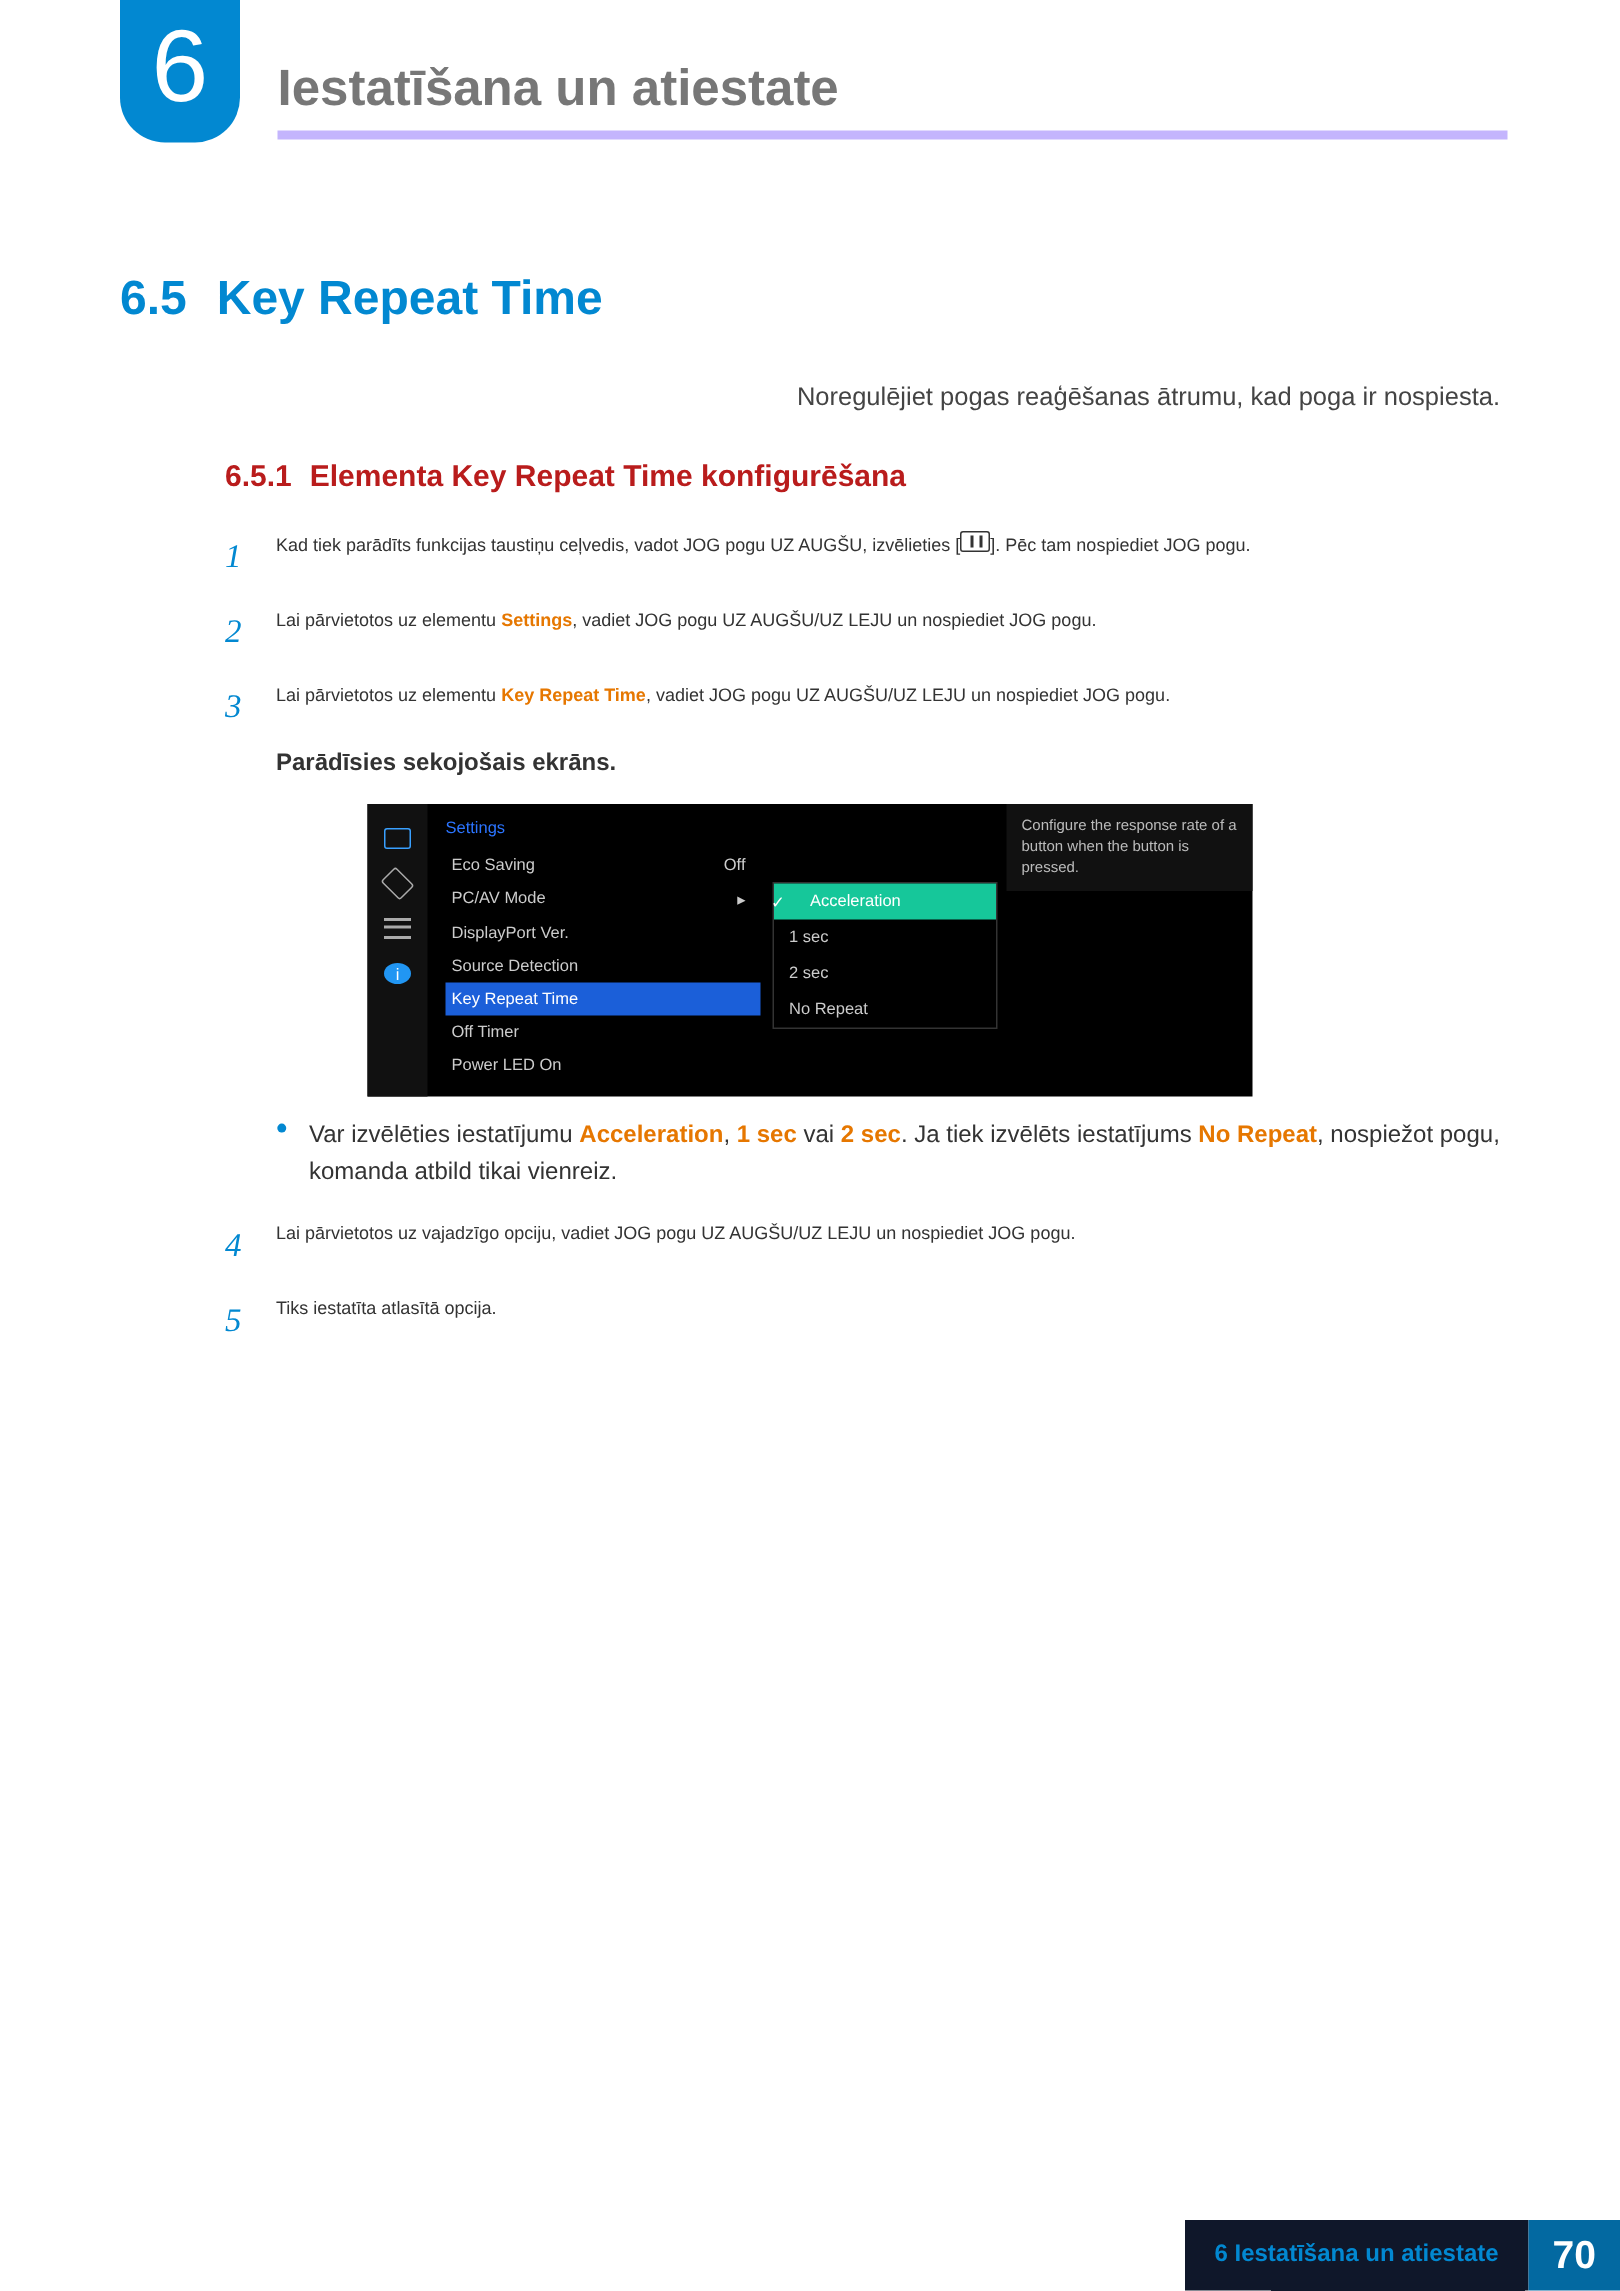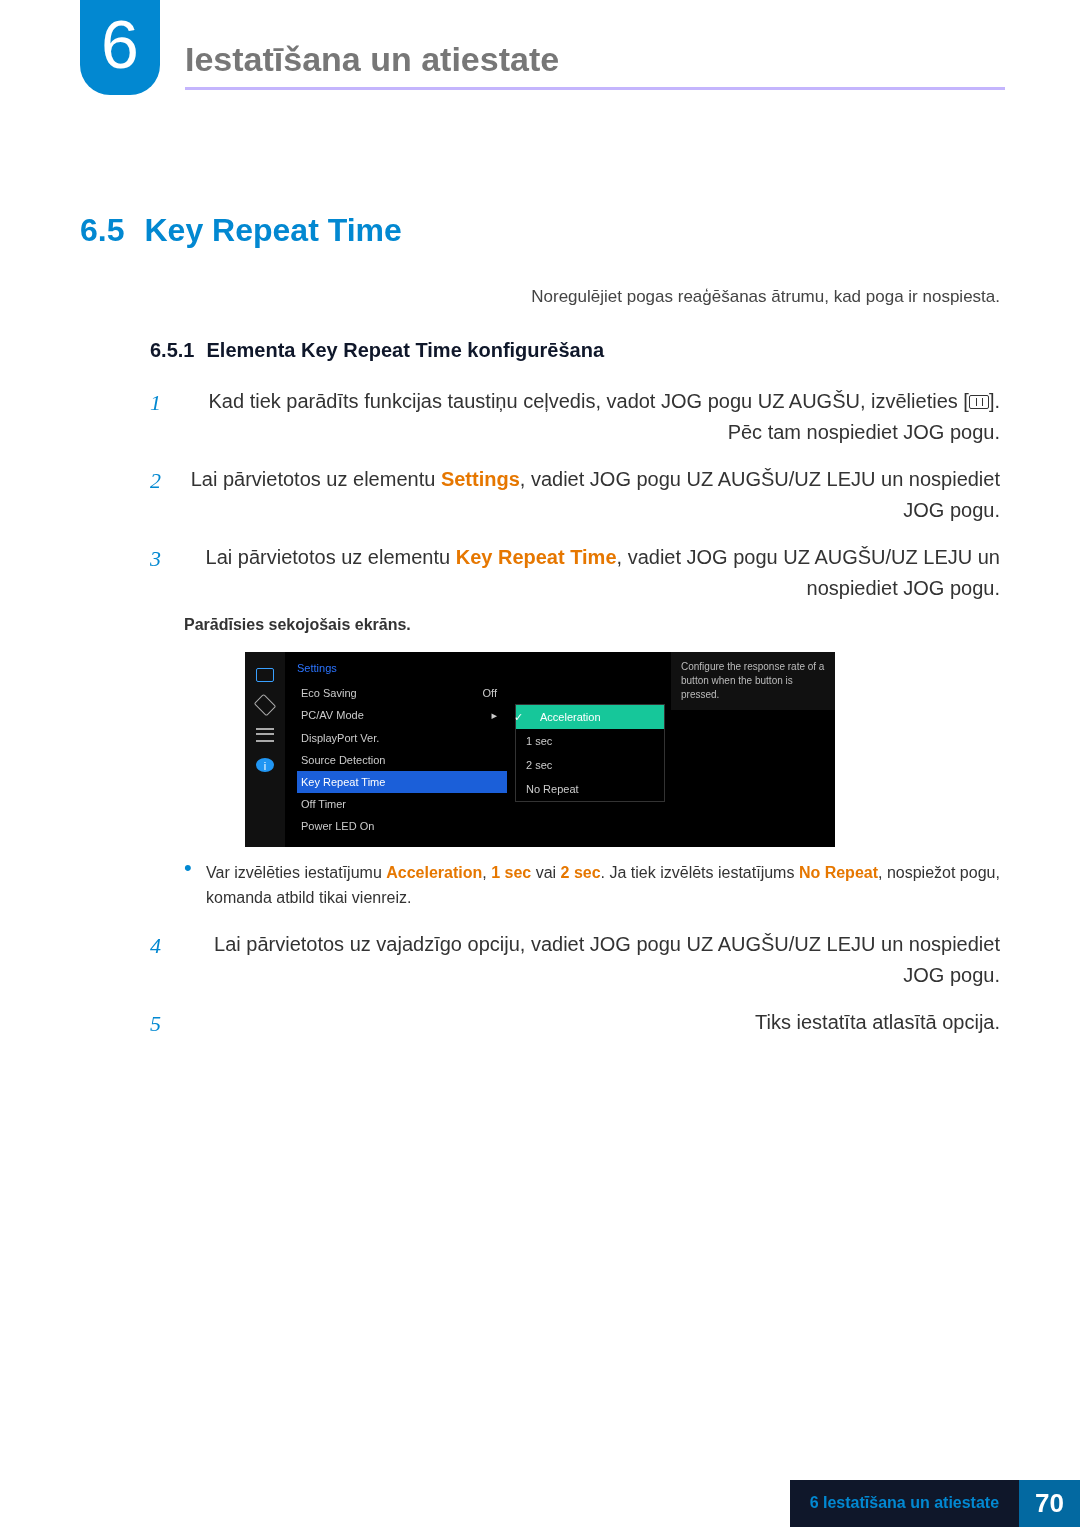--- a/index.html
+++ b/index.html
@@ -25,68 +25,67 @@
     line-height: 88px;
     text-align: center;
   }
   .chapter-title {
     position: absolute;
     top: 40px;
     left: 185px;
     font-size: 34px;
     color: #777;
     font-weight: bold;
-    border-bottom: 3px solid #c4b5fd;
+    border-bottom: 6px solid #c4b5fd;
     padding-bottom: 8px;
     width: 820px;
   }
   .content {
     position: absolute;
     top: 180px;
     left: 80px;
     width: 920px;
   }
   .h2 {
     color: #0288d1;
     font-size: 32px;
     font-weight: bold;
     margin-bottom: 38px;
-    margin-top: 32px;
   }
   .h2 .num { margin-right: 20px; }
   .intro {
     color: #444;
     font-size: 17px;
     margin-bottom: 32px;
     margin-left: 70px;
     text-align: right;
   }
   .h3 {
-    color: #0f172a;
+    color: #b91c1c;
     font-size: 20px;
     font-weight: bold;
     margin-bottom: 24px;
     margin-left: 70px;
   }
   .h3 .num { margin-right: 12px; }
   .step {
     display: flex;
     margin-left: 70px;
     margin-bottom: 16px;
     line-height: 1.55;
   }
   .step .sn {
     color: #0288d1;
     font-size: 22px;
     font-style: italic;
     font-family: Georgia, serif;
     width: 34px;
     flex-shrink: 0;
   }
-  .step .st { font-size: 20px; color: #333; flex: 1; text-align: right; }
+  .step .st { font-size: 12px; color: #333; flex: 1; }
   .orange { color: #e67700; font-weight: bold; }
   .m-icon {
     display: inline-block;
     border: 1.5px solid #333;
     border-radius: 2px;
     width: 20px;
     height: 14px;
     vertical-align: -1px;
     position: relative;
   }

